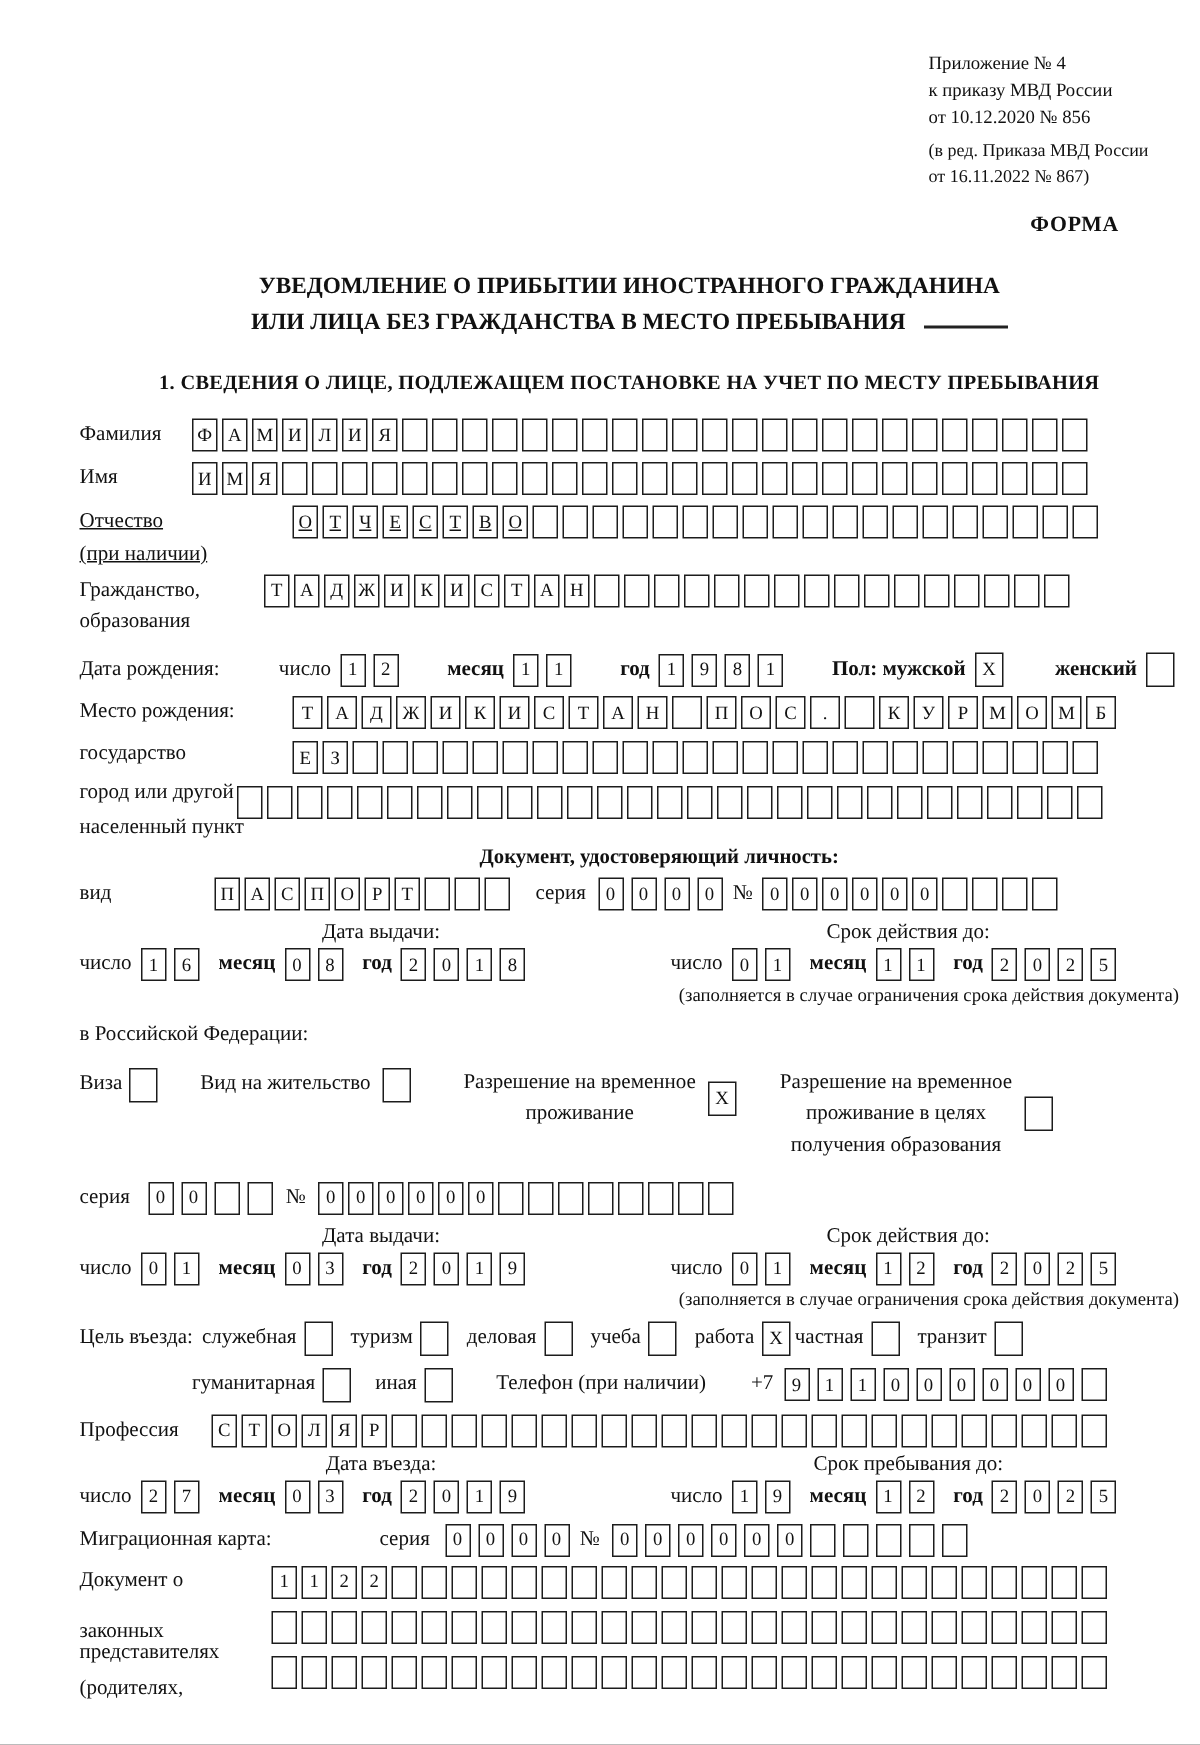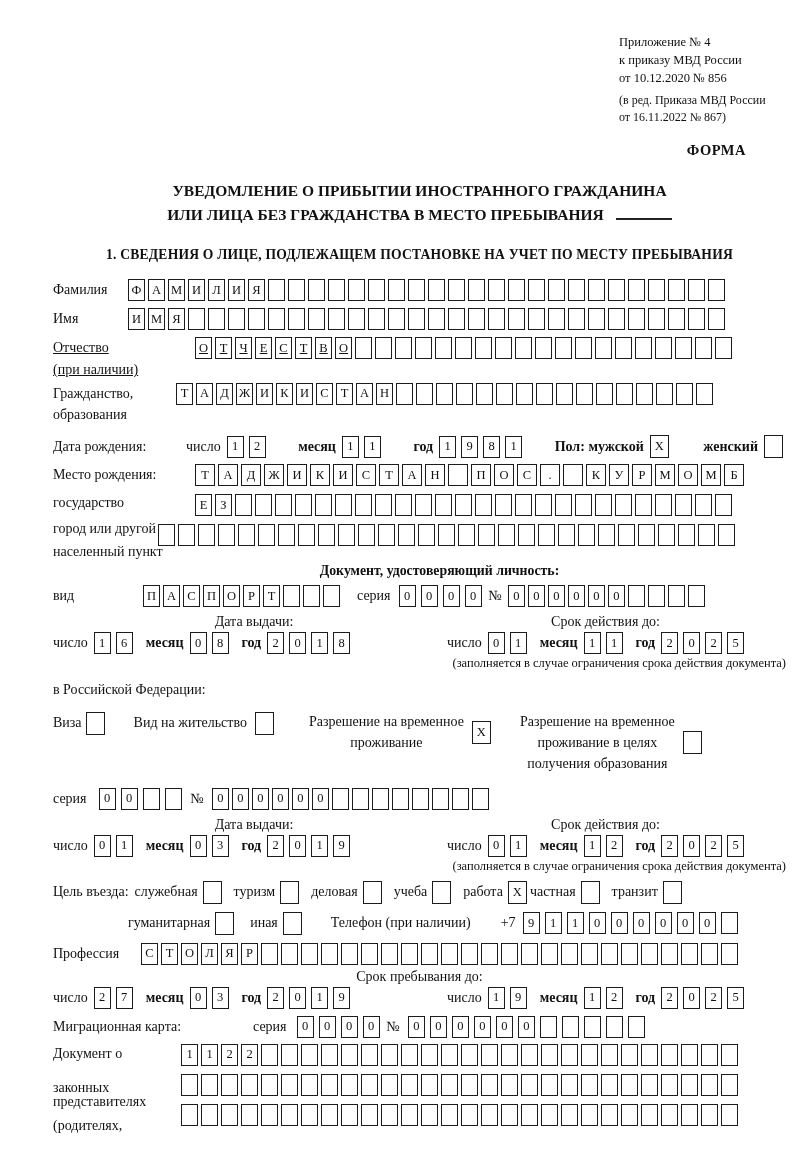--- a/index.html
+++ b/index.html
@@ -687,20 +687,21 @@
           <span class="cell"></span>
           <span class="cell"></span>
           <span class="cell"></span>
           <span class="cell"></span>
           <span class="cell"></span>
           <span class="cell"></span>
         </span>
     </div>
 
     <div class="dlabels">
+      <span class="lh">Дата въезда:</span>
       <span class="rh">Срок пребывания до:</span>
     </div>
     <div class="drow" style="margin-bottom:7px;">
       <span class="gl">
         <span class="dg">
             <span class="t">число</span>
             <span class="cells sp">
               <span class="cell">2</span>
               <span class="cell">7</span>
             </span>

